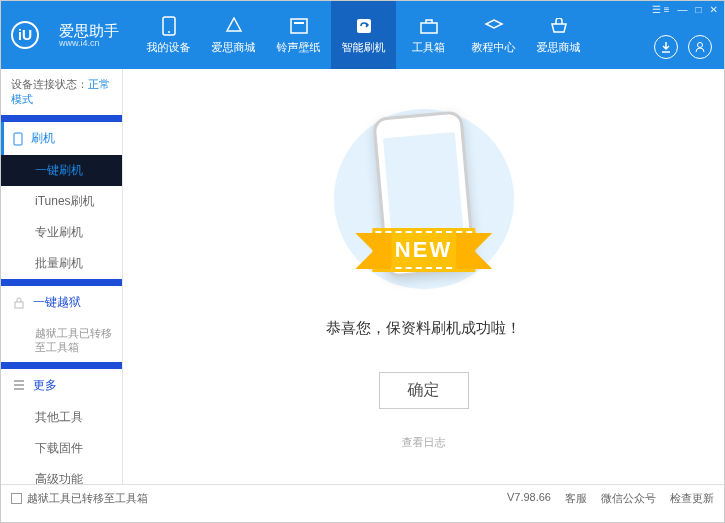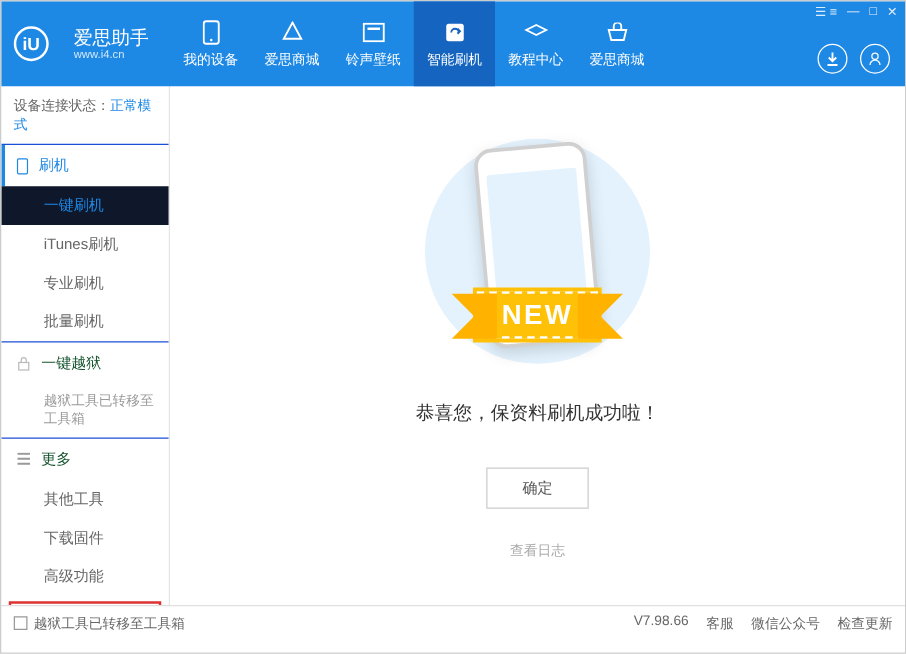--- a/index.html
+++ b/index.html
@@ -11,42 +11,42 @@
 .logo-sub{font-size:9px;opacity:0.8}
 .nav{display:flex;height:100%}
 .nav-item{width:65px;display:flex;flex-direction:column;align-items:center;justify-content:center;cursor:pointer;font-size:11px}
 .nav-item.active{background:#1565c0}
 .nav-ico{width:20px;height:20px;margin-bottom:4px;display:flex;align-items:center;justify-content:center}
 .win-ctrl{position:absolute;top:3px;right:6px;display:flex;gap:8px;font-size:10px}
 .win-ctrl span{cursor:pointer;opacity:0.85}
 .header-right{position:absolute;right:12px;bottom:10px;display:flex;gap:10px}
 .hr-ico{width:24px;height:24px;border:1.5px solid #fff;border-radius:50%;display:flex;align-items:center;justify-content:center;cursor:pointer}
 .body{display:flex;height:415px}
-.sidebar{width:135px;border-right:1px solid #e5e5e5;font-size:12px;color:#555;overflow:hidden}
+.sidebar{width:122px;border-right:1px solid #e5e5e5;font-size:12px;color:#555;overflow:hidden}
 .status{padding:8px 10px;font-size:11px;color:#666}
 .status b{color:#1e88e5;font-weight:normal}
-.sec{border-top:1px solid #1d4ed8}
-.sec-h{display:flex;align-items:center;padding:8px 12px;gap:8px;color:#14532d}
+.sec{border-top:7px solid #1d4ed8}
+.sec-h{display:flex;align-items:center;padding:8px 12px;gap:8px;color:#1d4ed8}
 .sec-h.blue{color:#1e88e5;border-left:3px solid #1e88e5;padding-left:9px}
 .sub{padding:7px 10px 7px 34px;cursor:pointer;color:#666}
 .sub.active{background:#0f172a;color:#1e88e5}
 .sub.note{font-size:11px;color:#999;line-height:1.3}
 .checks{border:2px solid #d33;margin:4px 6px;padding:6px 4px;display:flex;gap:8px;font-size:11px;color:#444}
 .main{flex:1;display:flex;flex-direction:column;align-items:center;justify-content:center;position:relative}
 .phone-img{width:180px;height:200px;position:relative;margin-bottom:15px}
 .phone{width:90px;height:160px;background:#fff;border:3px solid #d0d0d0;border-radius:14px;position:absolute;left:50%;top:10px;transform:translateX(-50%) rotate(-5deg);box-shadow:0 4px 12px rgba(0,0,0,0.15)}
 .phone-screen{position:absolute;top:18px;left:6px;right:6px;bottom:18px;background:#e3f2fd;border-radius:2px}
 .phone-btn{position:absolute;bottom:5px;left:50%;transform:translateX(-50%);width:10px;height:10px;border:2px solid #ccc;border-radius:50%}
 .new-ribbon{position:absolute;bottom:35px;left:50%;transform:translateX(-50%);background:#ffc107;color:#fff;font-weight:bold;font-size:22px;padding:4px 18px;letter-spacing:2px;border:2px dashed #fff;outline:3px solid #ffc107}
 .new-ribbon::before,.new-ribbon::after{content:"";position:absolute;top:0;width:0;height:0;border:18px solid #ffb300}
 .new-ribbon::before{left:-22px;border-left-color:transparent}
 .new-ribbon::after{right:-22px;border-right-color:transparent}
 .circle-bg{position:absolute;width:180px;height:180px;background:#e3f2fd;border-radius:50%;top:5px;left:0}
 .msg{font-size:15px;color:#333;margin-bottom:34px}
-.ok-btn{border:1px solid #ccc;background:#fff;padding:7px 28px;font-size:12px;cursor:pointer;color:#555}
+.ok-btn{border:1px solid #ccc;background:#fff;padding:7px 28px;font-size:16px;cursor:pointer;color:#555}
 .log-link{margin-top:26px;font-size:11px;color:#aaa;cursor:pointer}
 .footer{height:28px;border-top:1px solid #e0e0e0;display:flex;align-items:center;padding:0 10px;font-size:11px;color:#666;justify-content:space-between}
 .f-left{display:flex;align-items:center;gap:5px}
 .f-chk{width:11px;height:11px;border:1px solid #999}
 .f-right{display:flex;gap:14px}
 .f-right span{cursor:pointer}
 svg{display:block}
 </style>
 </head>
 <body>
@@ -88,20 +88,29 @@
       </div>
     <div class="nav-item active">
         <div class="nav-ico">
           <svg width="18" height="18" viewBox="0 0 18 18">
             <rect x="2" y="2" width="14" height="14" rx="2" fill="#fff"></rect>
             <path d="M6 9 A3 3 0 1 1 12 9" fill="none" stroke="#1565c0" stroke-width="1.5"></path>
             <path d="M11 6 L13 8 L11 10" fill="none" stroke="#1565c0" stroke-width="1.5"></path>
           </svg>
         </div>
         <span>智能刷机</span>
+      </div>
+    <div class="nav-item">
+        <div class="nav-ico">
+          <svg width="18" height="16" viewBox="0 0 18 16">
+            <rect x="1" y="5" width="16" height="10" fill="none" stroke="#fff" stroke-width="1.5"></rect>
+            <path d="M6 5 V2 H12 V5" fill="none" stroke="#fff" stroke-width="1.5"></path>
+          </svg>
+        </div>
+        <span>工具箱</span>
       </div>
     <div class="nav-item">
         <div class="nav-ico">
           <svg width="20" height="16" viewBox="0 0 20 16">
             <path d="M10 2 L18 6 L10 10 L2 6 Z" fill="none" stroke="#fff" stroke-width="1.5"></path>
           </svg>
         </div>
         <span>教程中心</span>
       </div>
     <div class="nav-item">

